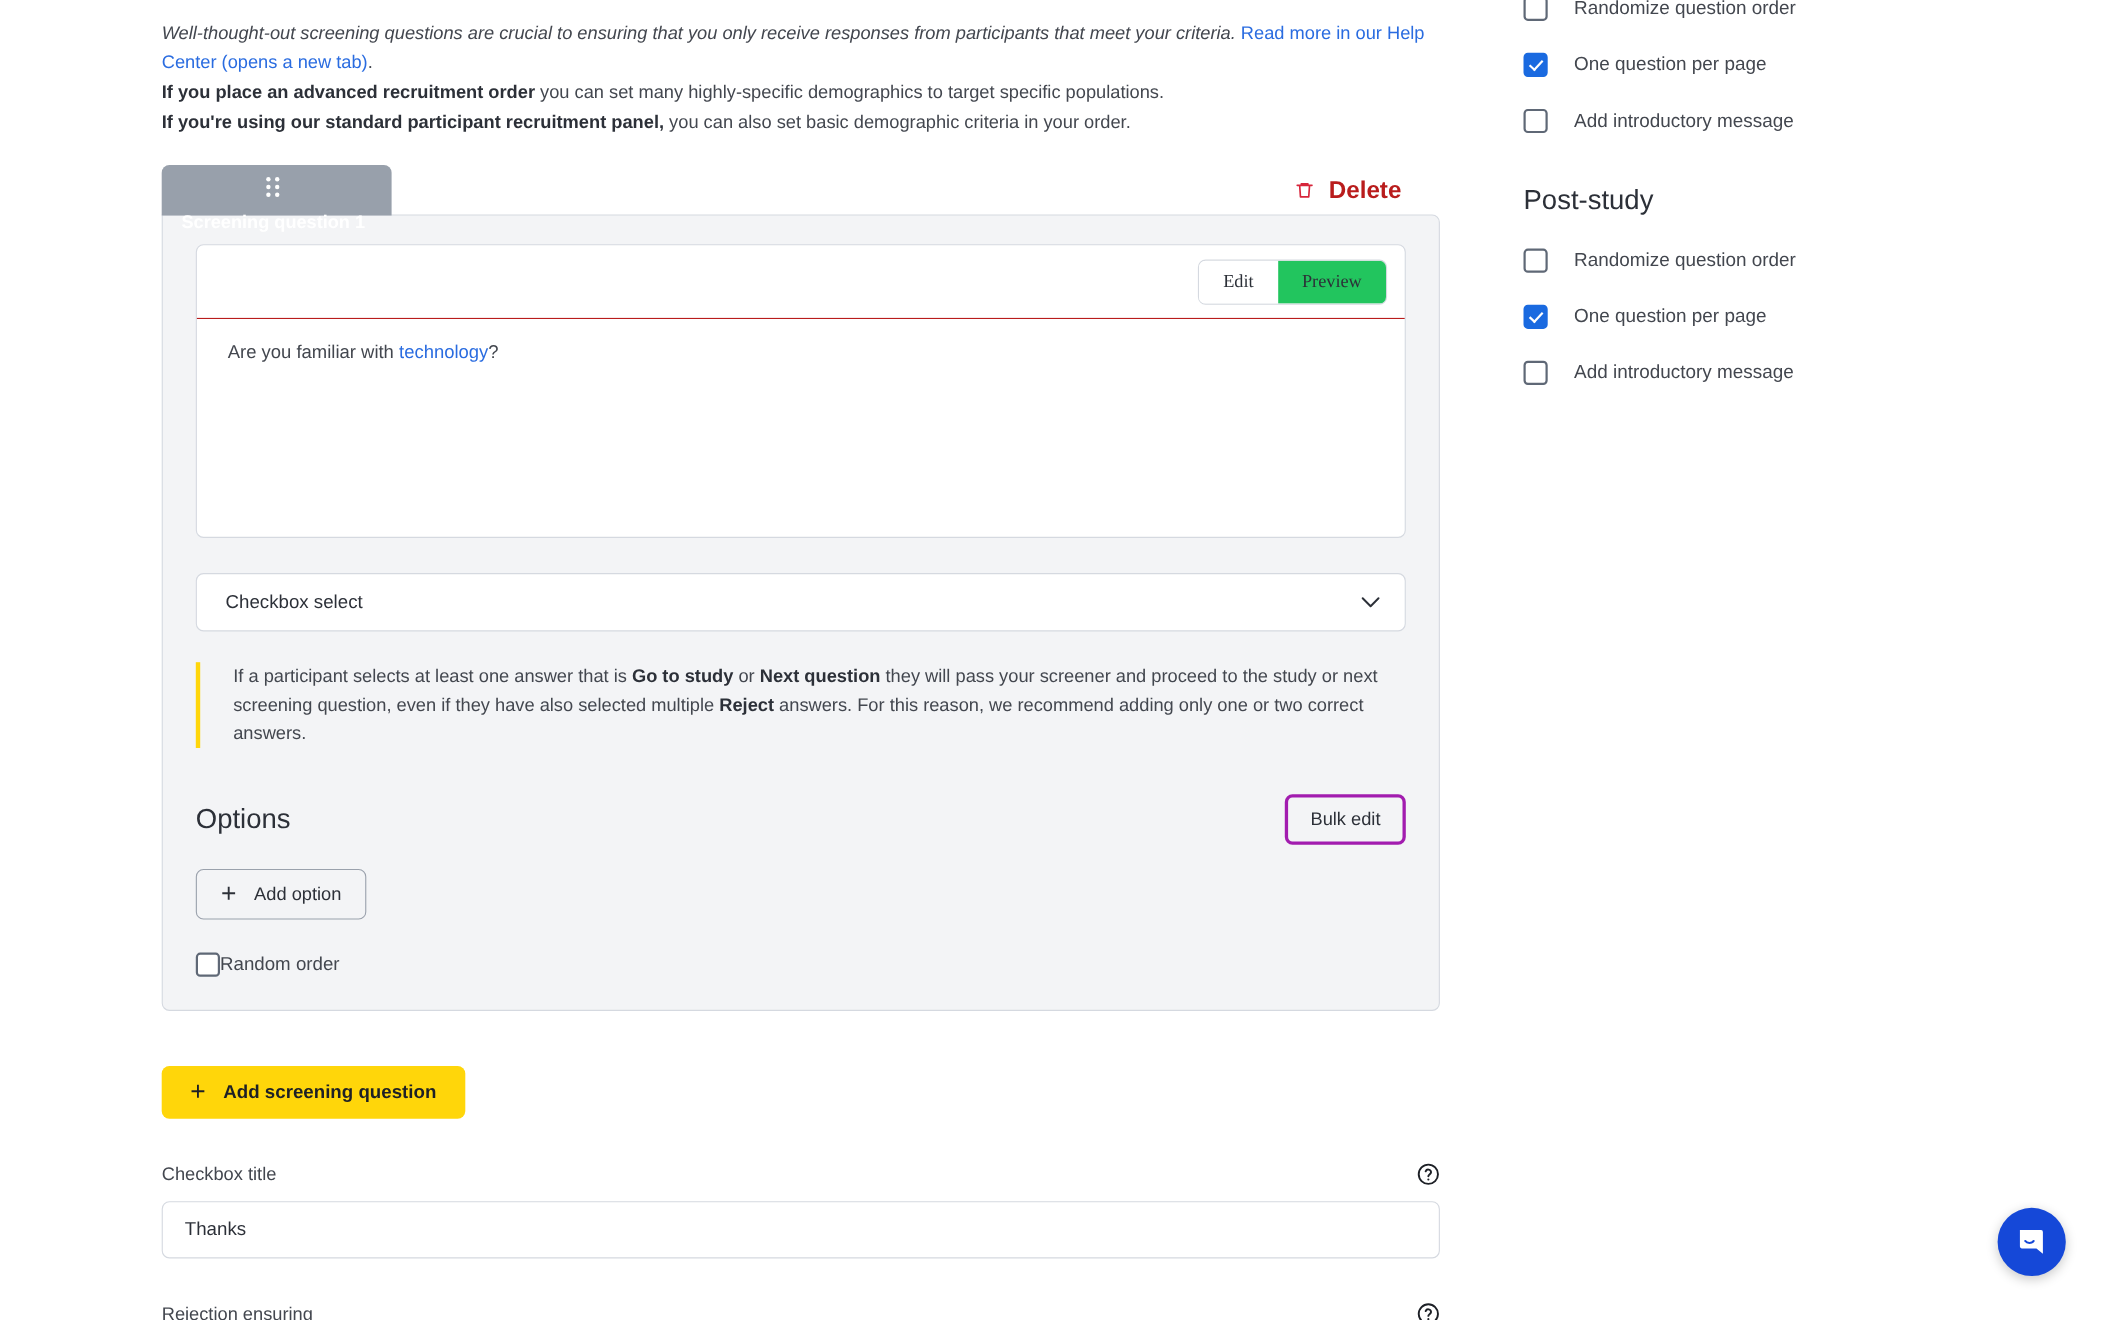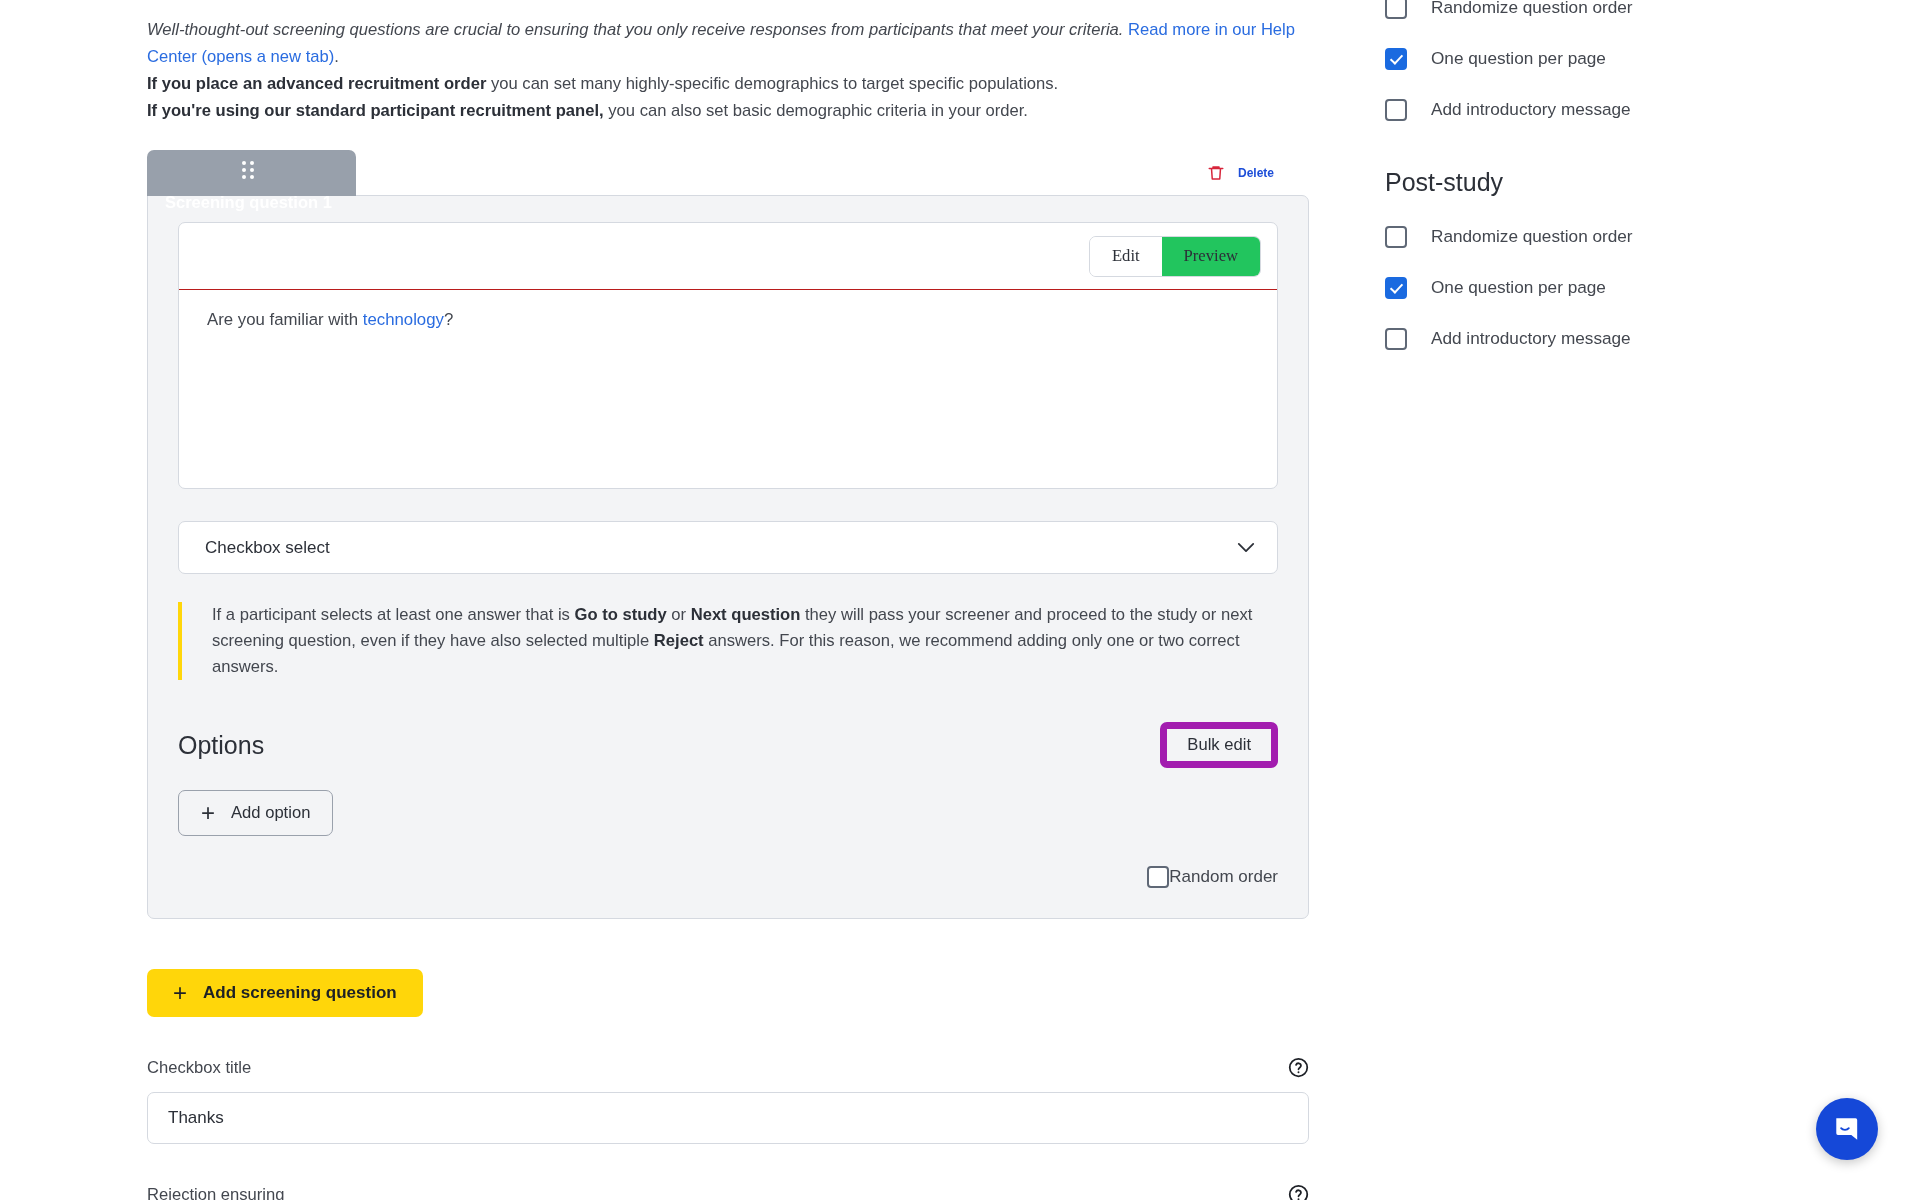--- a/index.html
+++ b/index.html
@@ -68,21 +68,21 @@
     display: flex;
     align-items: center;
     justify-content: flex-end;
     padding-right: 28px;
     margin-top: -46px;
     position: relative;
     z-index: 2;
   }
   .delete-btn {
     display: inline-flex; align-items: center; gap: 13px;
-    color: #1d4ed8; font-size: 12px; font-weight: bold;
+    color: #b91c1c; font-size: 22px; font-weight: bold;
     background: none; border: none; cursor: pointer;
     padding: 4px 6px;
   }
   .trash-ico { width: 18px; height: 20px; display:block; }
 
   .sq-inner { padding: 26px 30px 30px 30px; }
 
   .qbox {
     background: #ffffff;
     border: 1px solid #d5d9e0;
@@ -140,21 +140,21 @@
     color: #43474f;
   }
   .note b { color: #2c3038; font-weight: bold; }
 
   .options-head {
     margin-top: 42px;
     display: flex; align-items: center; justify-content: space-between;
   }
   .options-title { font-size: 25px; color: #2c3038; font-weight: normal; }
   .btn-outline {
-    border: 7px solid #a21caf;
+    border: 3px solid #a21caf;
     background: #f3f4f6;
     border-radius: 7px;
     font-size: 16.6px;
     color: #2c3038;
     padding: 0 20px;
     height: 46px;
     cursor: pointer;
     font-family: inherit;
   }
   .btn-add-option {
@@ -167,21 +167,21 @@
     color: #2c3038;
     padding: 0 22px;
     height: 46px;
     cursor: pointer;
     font-family: inherit;
   }
   .plus { font-size: 24px; line-height: 1; font-weight: 300; }
 
   .rand-row {
     margin-top: 30px;
-    display: flex; align-items: center;  justify-content: flex-end;
+    display: flex; align-items: center; 
   }
   .cbx {
     width: 22px; height: 22px;
     border: 2px solid #5f6876;
     border-radius: 4px;
     background: #fff;
     display: inline-block;
     flex: none;
     cursor: pointer;
   }

